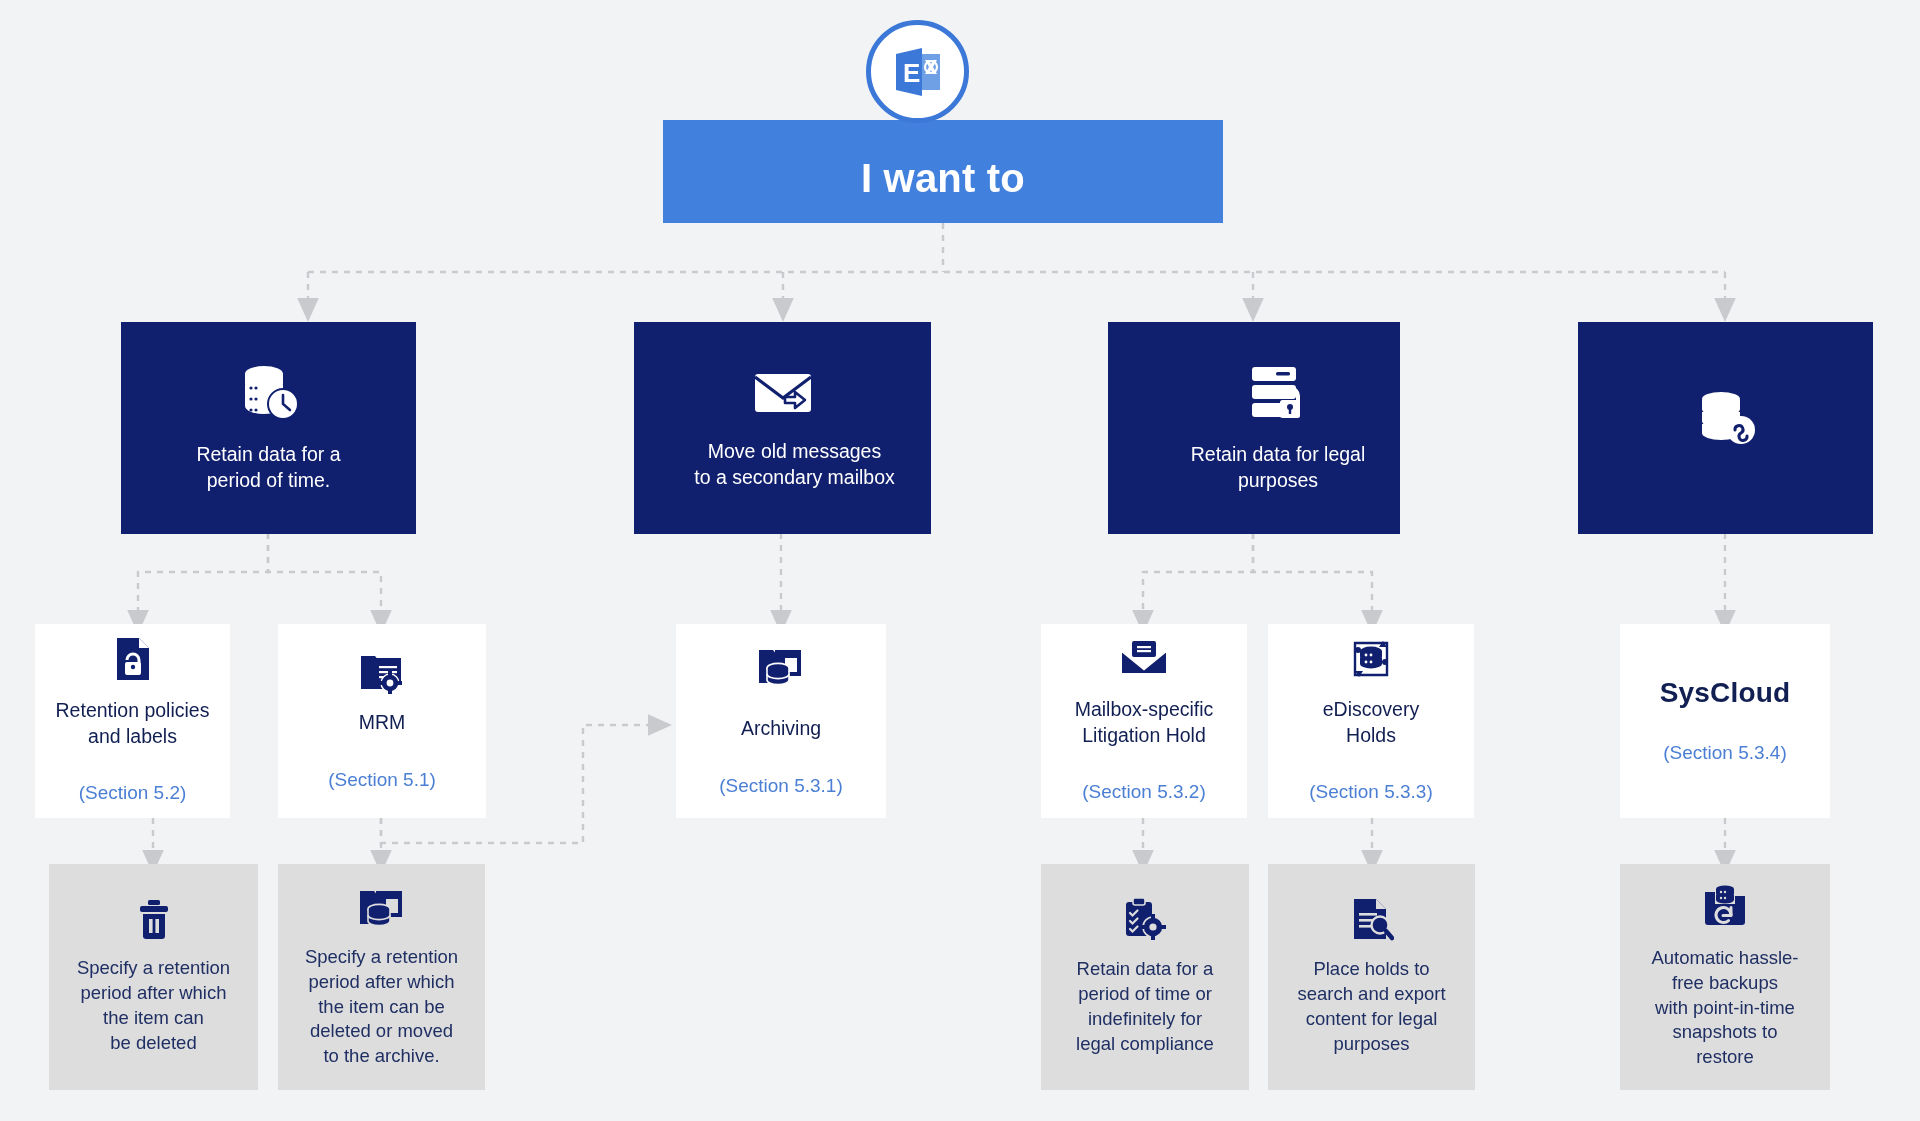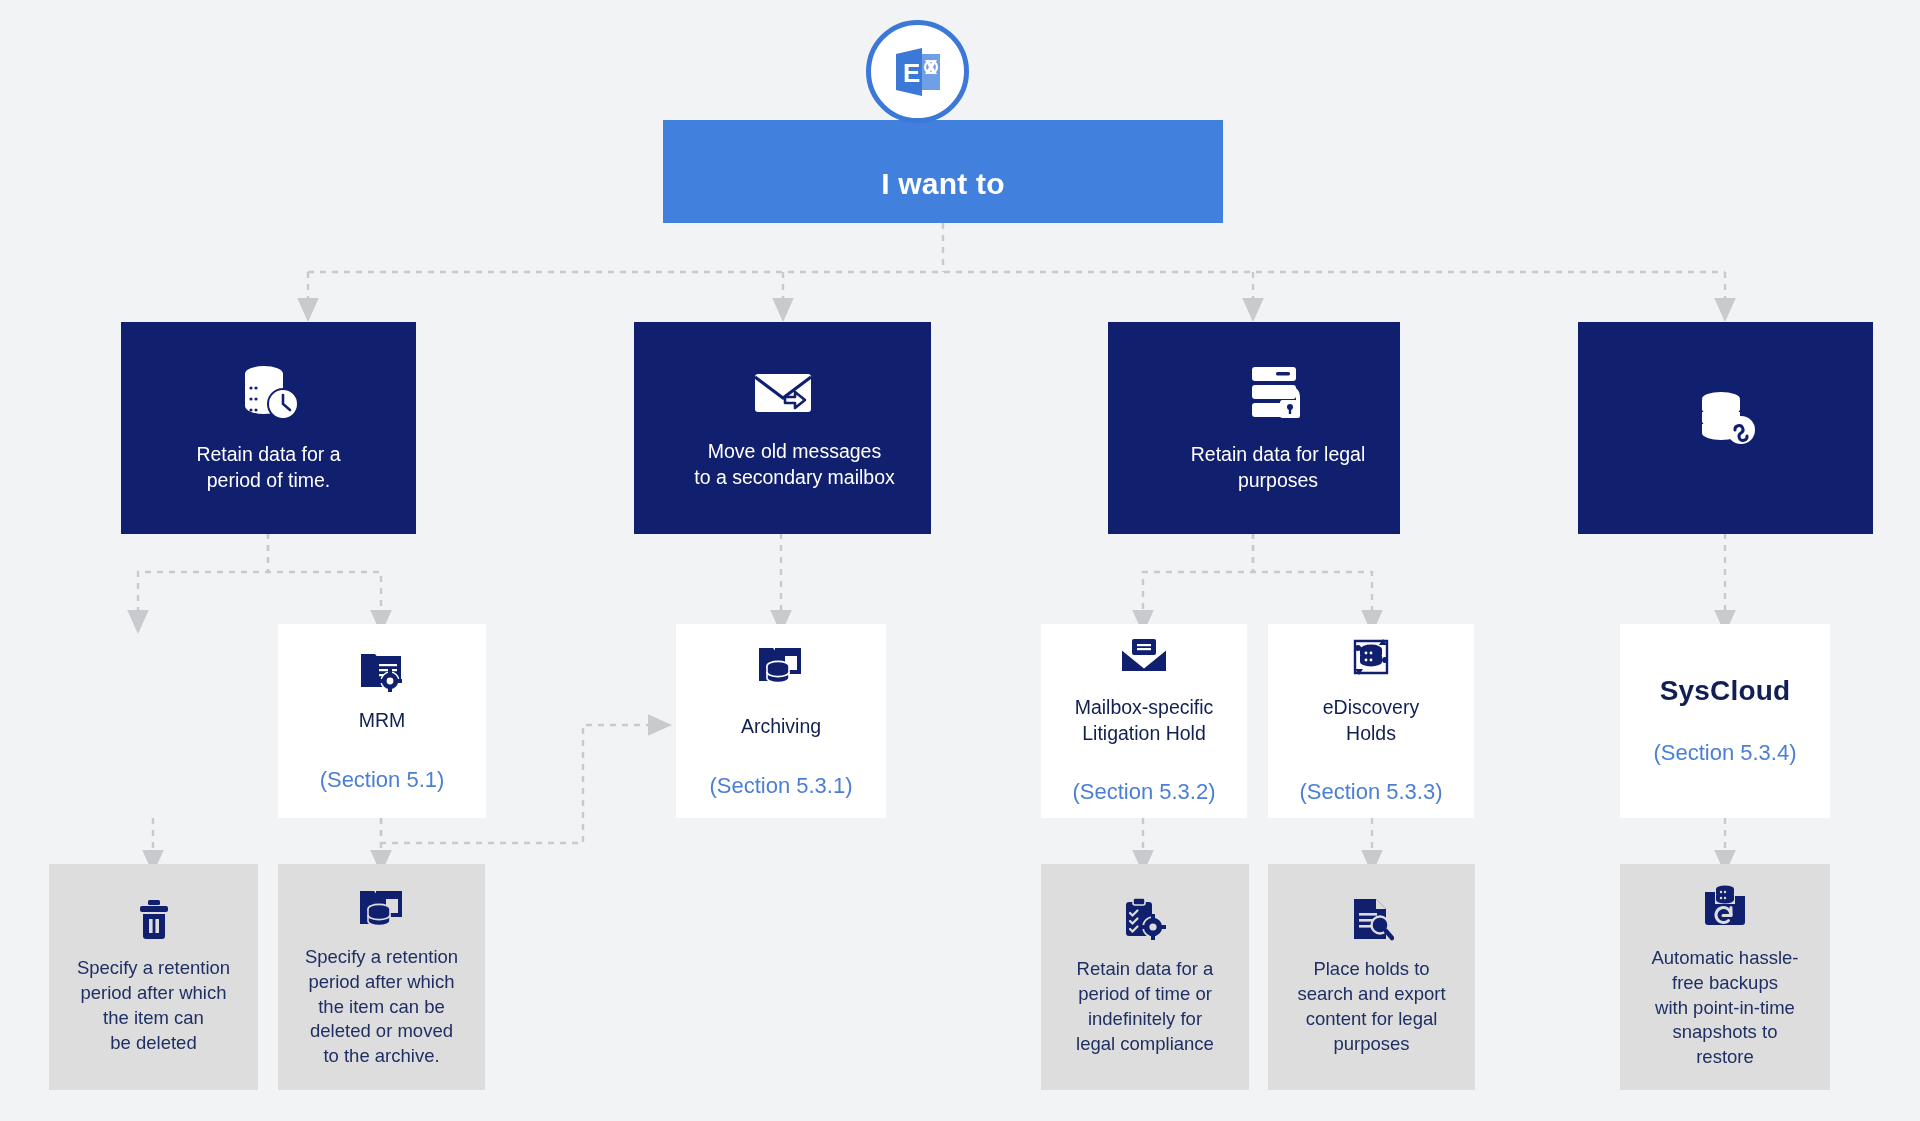--- a/index.html
+++ b/index.html
@@ -16,21 +16,21 @@
 
   
   .header-bar {
     position: absolute;
     left: 663px; top: 120px; width: 560px; height: 103px;
     background: #4280dd;
     color: #ffffff;
     display: flex; align-items: flex-end; justify-content: center;
     padding-bottom: 22px;
   }
-  .header-title { font-size: 30px; font-weight: bold; letter-spacing: .2px; }
+  .header-title { font-size: 40px; font-weight: bold; letter-spacing: .2px; }
 
   .logo-circle {
     position: absolute;
     left: 866px; top: 20px; width: 103px; height: 103px;
     background: #ffffff; border-radius: 50%;
     border: 5px solid #3b78d8;
     display: flex; align-items: center; justify-content: center;
     z-index: 5;
   }
 
@@ -42,21 +42,21 @@
   .card.white { background: #ffffff; color: #111f52; }
   .card.gray  { background: #dddddd; color: #1a2a5e; }
 
   .card .icon { display: block; margin-bottom: 12px; }
   .card.navy .icon { margin-bottom: 16px; }
 
   .label { font-size: 19px; line-height: 1.32; }
   .card.navy .label { font-size: 19.5px; line-height: 1.34; }
   .card.white .label { font-size: 19.5px; line-height: 1.32; color: #111f52; }
   .card.gray  .label { font-size: 18.5px; line-height: 1.35; color: #1f2f63; }
-  .section { font-size: 22px; color: #4a7fd4; margin-top: 32px; line-height: 1.3; }
+  .section { font-size: 19px; color: #4a7fd4; margin-top: 32px; line-height: 1.3; }
   .brand { font-size: 28px; font-weight: bold; color: #111f52; letter-spacing: .2px; }
 </style>
 </head>
 <body>
 
 <div id="stage">
 
   <svg id="wires" viewBox="0 0 1920 1121">
     <defs>
       <marker id="ah" markerWidth="11" markerHeight="11" refX="5" refY="5.5" orient="auto">
@@ -167,20 +167,34 @@
         <ellipse cx="26" cy="10" rx="19" ry="7" fill="#fff"></ellipse>
         <path d="M7,11 v9 a19,7 0 0 0 38,0 v-9" fill="#fff"></path>
         <path d="M7,23 v9 a19,7 0 0 0 38,0 v-9" fill="#fff"></path>
         <path d="M7,35 v9 a19,7 0 0 0 38,0 v-9" fill="#fff"></path>
         <circle cx="46" cy="41" r="14" fill="#fff"></circle>
         <path d="M40,41 a4,4 0 1 1 6,3 a4,4 0 1 0 6,3" fill="none" stroke="#11206e" stroke-width="3" stroke-linecap="round"></path>
       </svg>
     </span>
   </div>
 
+  <div class="card white" style="left:35px; top:624px; width:195px; height:194px;">
+    <span class="icon">
+      <svg width="40" height="46" viewBox="0 0 40 46">
+        <path d="M4,2 h22 l10,10 v32 h-32 z" fill="#11206e"></path>
+        <path d="M26,2 v10 h10 z" fill="#ffffff"></path>
+        <path d="M14,24 a6,6 0 0 1 12,0 v4" fill="none" stroke="#fff" stroke-width="3"></path>
+        <rect x="12" y="26" width="16" height="13" rx="2" fill="#fff"></rect>
+        <circle cx="20" cy="31" r="2.2" fill="#11206e"></circle>
+      </svg>
+    </span>
+    <span class="label" style="white-space:pre-line;">Retention policies
+and labels</span>
+    <span class="section">(Section 5.2)</span>
+  </div>
 
   <div class="card white" style="left:278px; top:624px; width:208px; height:194px;">
     <span class="icon">
       <svg width="46" height="44" viewBox="0 0 46 44">
         <path d="M2,6 h14 l4,5 h4 v28 h-22 z" fill="#11206e"></path>
         <rect x="16" y="8" width="26" height="26" fill="#11206e"></rect>
         <rect x="20" y="16" width="18" height="2.2" fill="#fff"></rect>
         <rect x="20" y="21" width="18" height="2.2" fill="#fff"></rect>
         <rect x="20" y="26" width="13" height="2.2" fill="#fff"></rect>
         <circle cx="31" cy="33" r="9" fill="#11206e" stroke="#fff" stroke-width="1.4"></circle>

